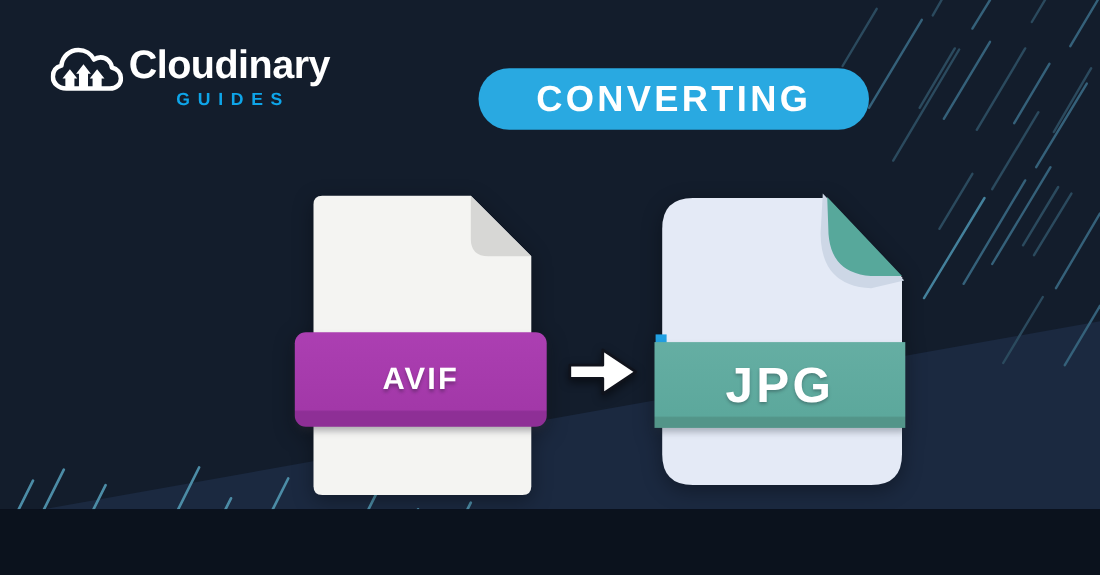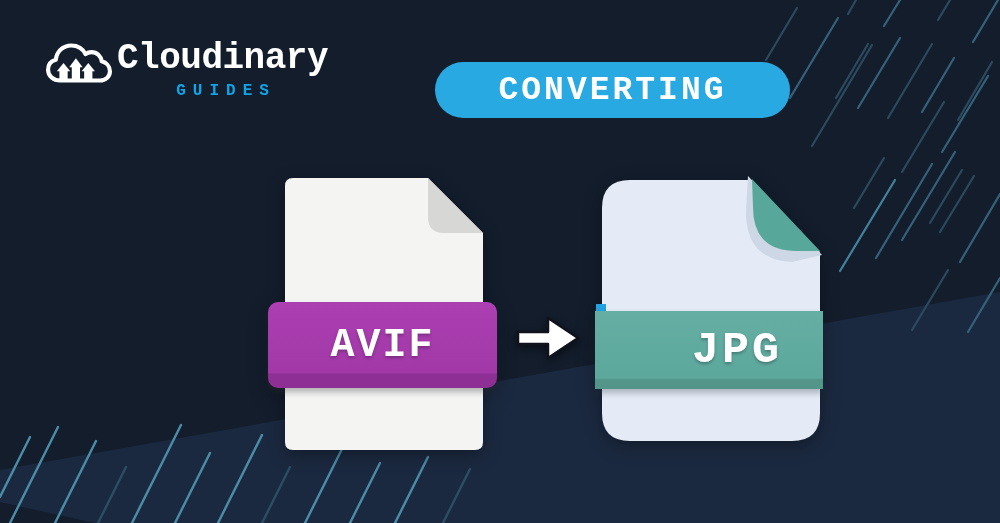--- a/index.html
+++ b/index.html
@@ -1,19 +1,19 @@
 <!DOCTYPE html>
 <html><head>
 <meta charset="utf-8">
 <style>
   html,body{margin:0;padding:0;background:#0b121d;}
   .canvas{
-    position:relative;width:1000px;height:523px;overflow:hidden;
+    position:relative;width:1000px;height:463px;overflow:hidden;
     background:#131D2C;
-    font-family:Liberation Mono, monospace;
+    font-family:Liberation Sans, sans-serif;
   }
   svg{display:block;}
   .bg{position:absolute;left:0;top:0;}
 
   
   .logo{position:absolute;left:46px;top:40px;display:flex;align-items:flex-start;}
   .cloud{width:66px;height:42px;margin-top:2px;}
   .brand-col{margin-left:5px;}
   .brand-name{
     color:#ffffff;font-size:36px;font-weight:700;letter-spacing:-0.5px;line-height:38px;
@@ -29,22 +29,22 @@
     background:#29A9E1;border-radius:28px;
     display:flex;align-items:center;justify-content:center;
     color:#ffffff;font-size:33px;font-weight:700;letter-spacing:3px;
   }
 
   .file-svg{position:absolute;left:0;top:0;filter:drop-shadow(0 5px 9px rgba(0,0,0,0.35));}
   .banner-label{
     position:absolute;display:flex;align-items:center;justify-content:center;
     color:#ffffff;font-weight:700;text-shadow:0 2px 3px rgba(20,20,30,0.3);
   }
-  .avif-label{left:268px;top:302px;width:229px;height:86px;font-size:40px;letter-spacing:2px;}
-  .jpg-label{left:595px;top:311px;width:228px;height:78px;font-size:45px;letter-spacing:3px;margin-left:28px;}
+  .avif-label{left:268px;top:302px;width:229px;height:86px;font-size:28px;letter-spacing:2px;}
+  .jpg-label{left:595px;top:311px;width:228px;height:78px;font-size:45px;letter-spacing:3px;}
   .arrow-svg{position:absolute;left:508px;top:306px;filter:drop-shadow(0 3px 4px rgba(0,0,0,0.5));}
 </style>
 </head>
 <body>
 
 <div class="canvas">
 
   <svg class="bg" width="1000" height="523" viewBox="0 0 1000 523">
     <rect x="0" y="0" width="1000" height="523" fill="#131D2C"></rect>
     <polygon points="0,470 1000,292 1000,523 95,523 0,502" fill="#1B2940"></polygon>

